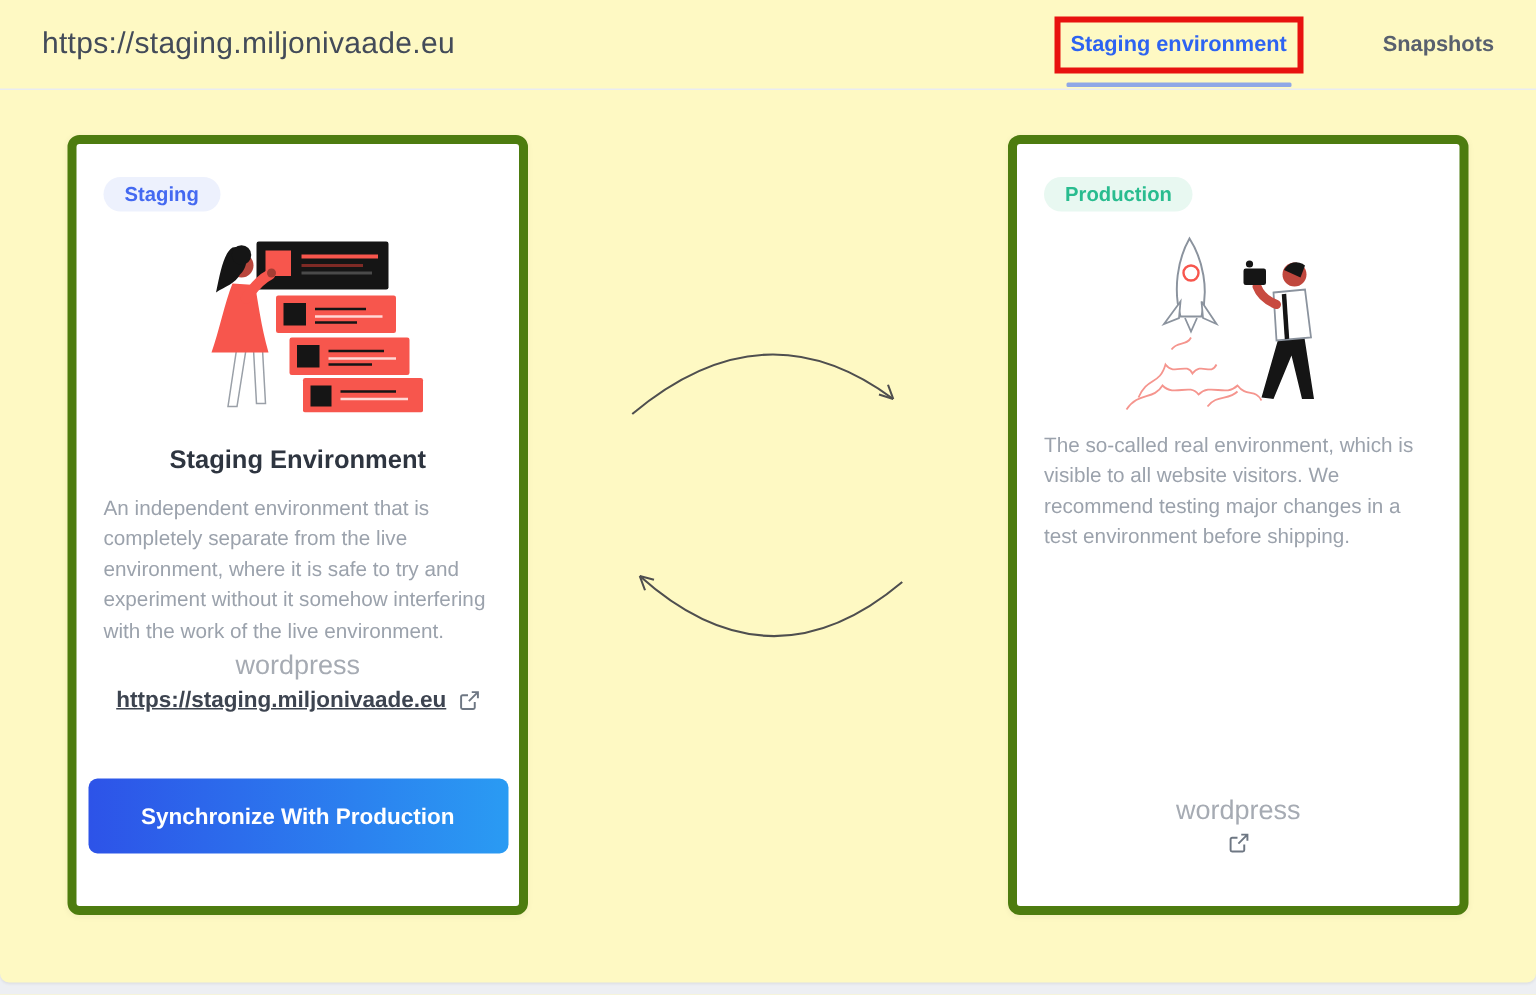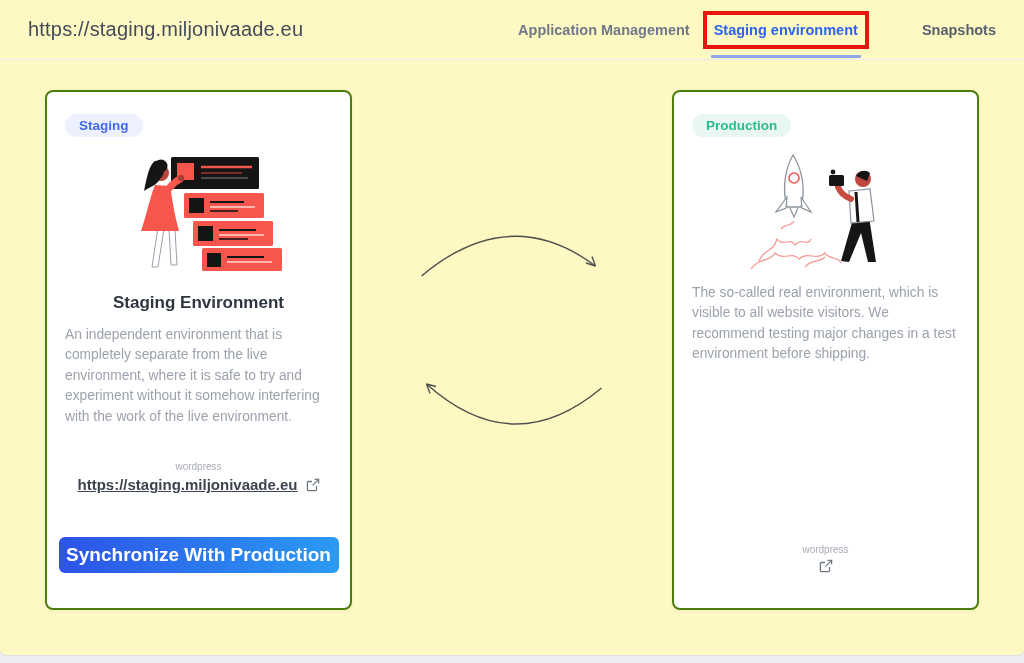--- a/index.html
+++ b/index.html
@@ -45,21 +45,21 @@
 
   
   .content {
     position:relative;
     padding:30px 45px 0 45px;
     display:flex; justify-content:space-between;
   }
   .card {
     width:307px; height:520px;
     background:#fff;
-    border:2px solid #4d7c0f; border-radius:8px;
+    border:6px solid #4d7c0f; border-radius:8px;
     box-shadow:0 1px 4px rgba(30,40,60,.05);
     padding:16px 16px 35px 16px;
     display:flex; flex-direction:column; align-items:center;
   }
   .badge {
     align-self:flex-start;
     padding:4px 14px; border-radius:14px;
     font-size:13.5px; font-weight:700;
     margin:6px 0 0 2px;
   }
@@ -67,52 +67,51 @@
   .badge-production { background:#e8f8f1; color:#29bc8f; }
   .illustration { margin-top:12px; height:122px; }
   .card-title {
     margin-top:22px; font-size:17px; font-weight:700; color:#2e3540;
   }
   .card-desc {
     margin-top:12px; font-size:13.8px; line-height:1.48;
     color:#9ba2ac; text-align:left; padding:0 2px;
   }
   .spacer { flex:1; }
-  .platform { font-size:10px; color:#a6abb3; }
+  .platform { font-size:18px; color:#a6abb3; }
   .link-row { margin-top:4px; display:flex; align-items:center; gap:8px; }
   .site-link {
     font-size:15px; font-weight:600; color:#3d4450;
     text-decoration:underline; cursor:pointer;
   }
   .ext-icon { display:inline-flex; cursor:pointer; }
   .sync-button {
     margin-top:44px;
-    width:280px; height:36px;
+    width:280px; height:50px;
     border:none; border-radius:6px;
     background:linear-gradient(90deg,#2d53e8 0%,#2a9bf3 100%);
-    color:#ffffff; font-size:19px; font-weight:700;
+    color:#ffffff; font-size:15px; font-weight:700;
     font-family:"Liberation Sans", sans-serif;
     cursor:pointer;
   }
 
   .sync-arrows {
     position:absolute; left:50%; top:158px;
     transform:translateX(-50%);
     width:205px; height:235px;
   }
 </style>
 </head>
 <body>
 
 <div class="app">
 
   <div class="header">
     <div class="site-url">https://staging.miljonivaade.eu</div>
     <div class="tabs">
-      <div class="tab tab-inactive">Application Management</div>
       <div class="tab tab-active">
         <span>Staging environment</span>
         <div class="annotation-box"></div>
         <div class="tab-underline"></div>
       </div>
       <div class="tab tab-dark">Snapshots</div>
     </div>
   </div>
 
   <div class="content">

